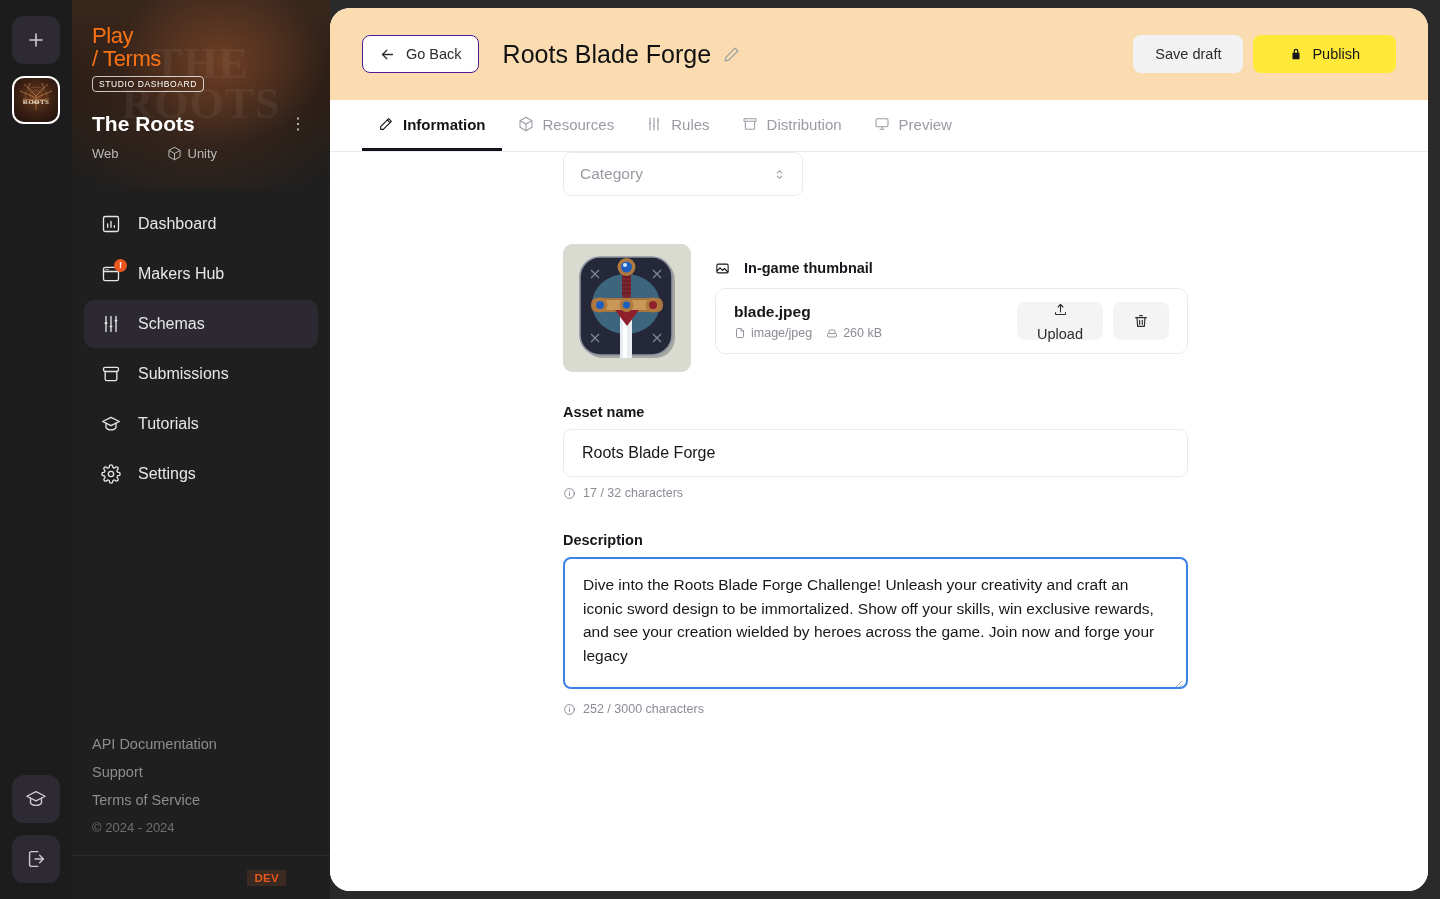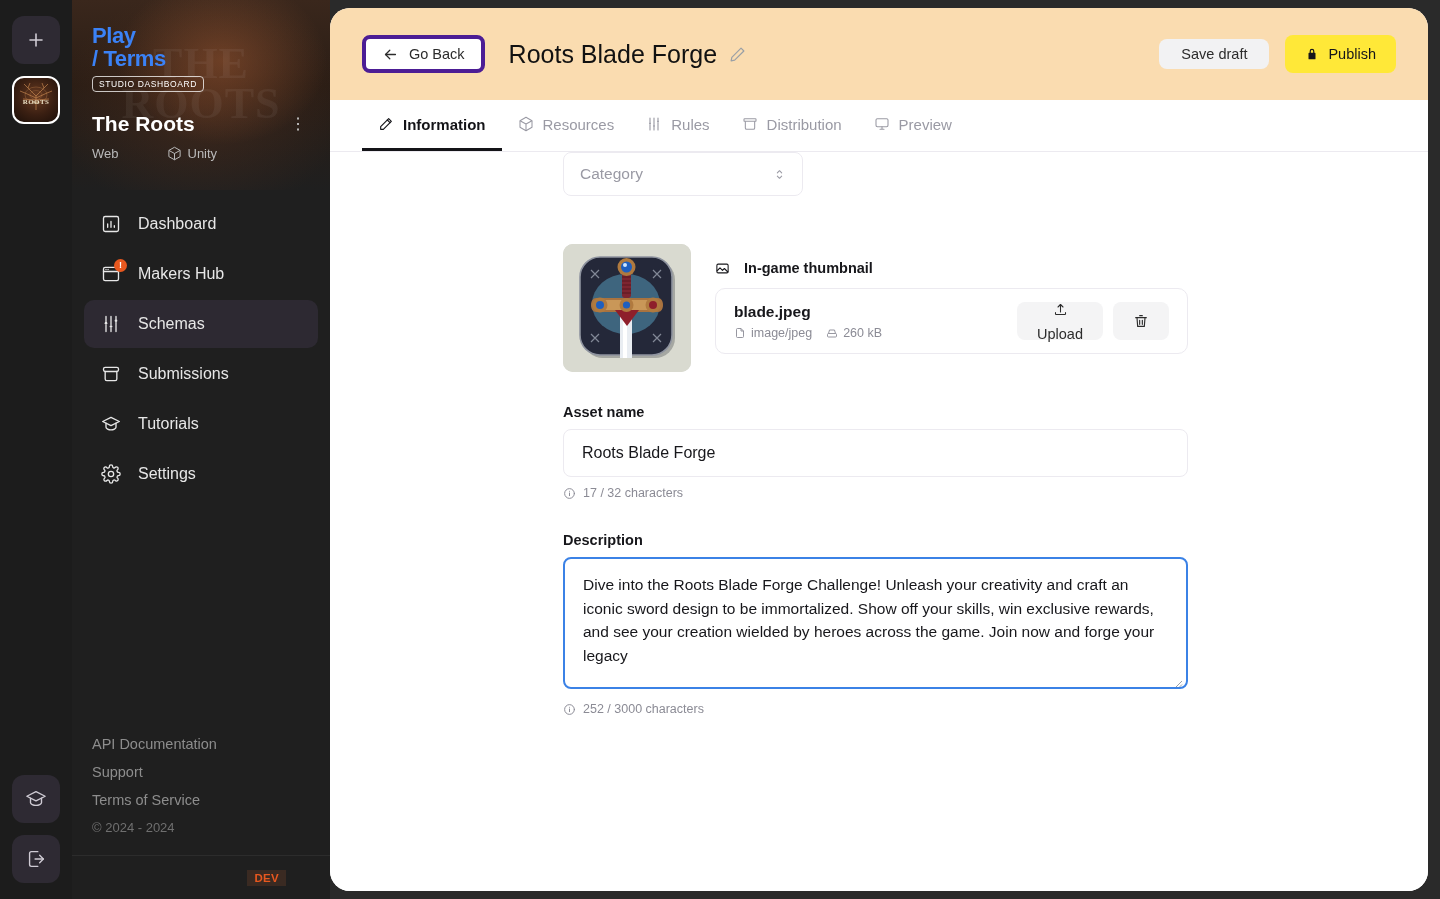--- a/index.html
+++ b/index.html
@@ -74,21 +74,21 @@
     content: "THE\A ROOTS";
     white-space: pre;
     position: absolute; left: 50%; top: 44px; transform: translateX(-50%);
     font-family: "Liberation Serif", serif;
     font-weight: bold; font-size: 44px; line-height: .92;
     color: rgba(255,255,255,.055);
     letter-spacing: 1px; text-align: center;
   }
   .sb-header-inner { position: relative; z-index: 2; }
   .logo-play {
-    font-size: 22px; font-weight: 700; color: #3b82f6;
+    font-size: 22px; font-weight: 400; color: #f97316;
     line-height: 1.05; letter-spacing: -.4px;
   }
   .studio-pill {
     display: inline-block; margin-top: 6px;
     border: 1px solid rgba(255,255,255,.75); border-radius: 4px;
     font-size: 8.5px; letter-spacing: .6px; color: #ffffff;
     padding: 2px 6px 2px 6px;
   }
   .ws-row {
     display: flex; align-items: center; justify-content: space-between;
@@ -145,39 +145,39 @@
     position: absolute; left: 0; top: 8px; right: 12px; bottom: 8px;
     background: #ffffff; border-radius: 20px; overflow: hidden;
     display: flex; flex-direction: column;
   }
   .panel-head {
     background: #fadcb0; height: 92px; flex: 0 0 92px;
     display: flex; align-items: center; padding: 0 32px;
   }
   .go-back {
     display: flex; align-items: center; gap: 10px;
-    background: #ffffff; border: 4px solid #4c1d95; border-radius: 8px;
+    background: #ffffff; border: 1px solid #4c1d95; border-radius: 8px;
     height: 38px; padding: 0 16px; font-size: 14.5px; color: #2c2c2c;
     cursor: pointer;
   }
   .panel-title {
     margin-left: 24px; font-size: 25px; color: #111; font-weight: 400;
     display: flex; align-items: center; gap: 12px;
   }
   .edit-pencil { color: #9aa0a6; display: flex; cursor: pointer; }
   .head-spacer { flex: 1; }
   .btn-save {
     background: #f2f2f3; border: none; border-radius: 8px;
-    height: 30px; padding: 0 22px; font-size: 14.5px; color: #2c2c2c;
-    cursor: pointer; margin-right: 16px;
+    height: 38px; padding: 0 22px; font-size: 14.5px; color: #2c2c2c;
+    cursor: pointer; margin-right: 10px;
     font-family: "Liberation Sans", sans-serif;
   }
   .btn-publish {
     background: #ffe838; border: none; border-radius: 8px;
-    height: 38px; padding: 0 20px; font-size: 14.5px; color: #15151a;
+    height: 38px; padding: 0 36px; font-size: 14.5px; color: #15151a;
     cursor: pointer; display: flex; align-items: center; gap: 9px;
     font-family: "Liberation Sans", sans-serif;
   }
 
   .tabs {
     height: 52px; flex: 0 0 52px; display: flex; align-items: stretch;
     padding-left: 32px; border-bottom: 1px solid #eceaf0; background: #fff;
   }
   .tab {
     display: flex; align-items: center; gap: 9px;

